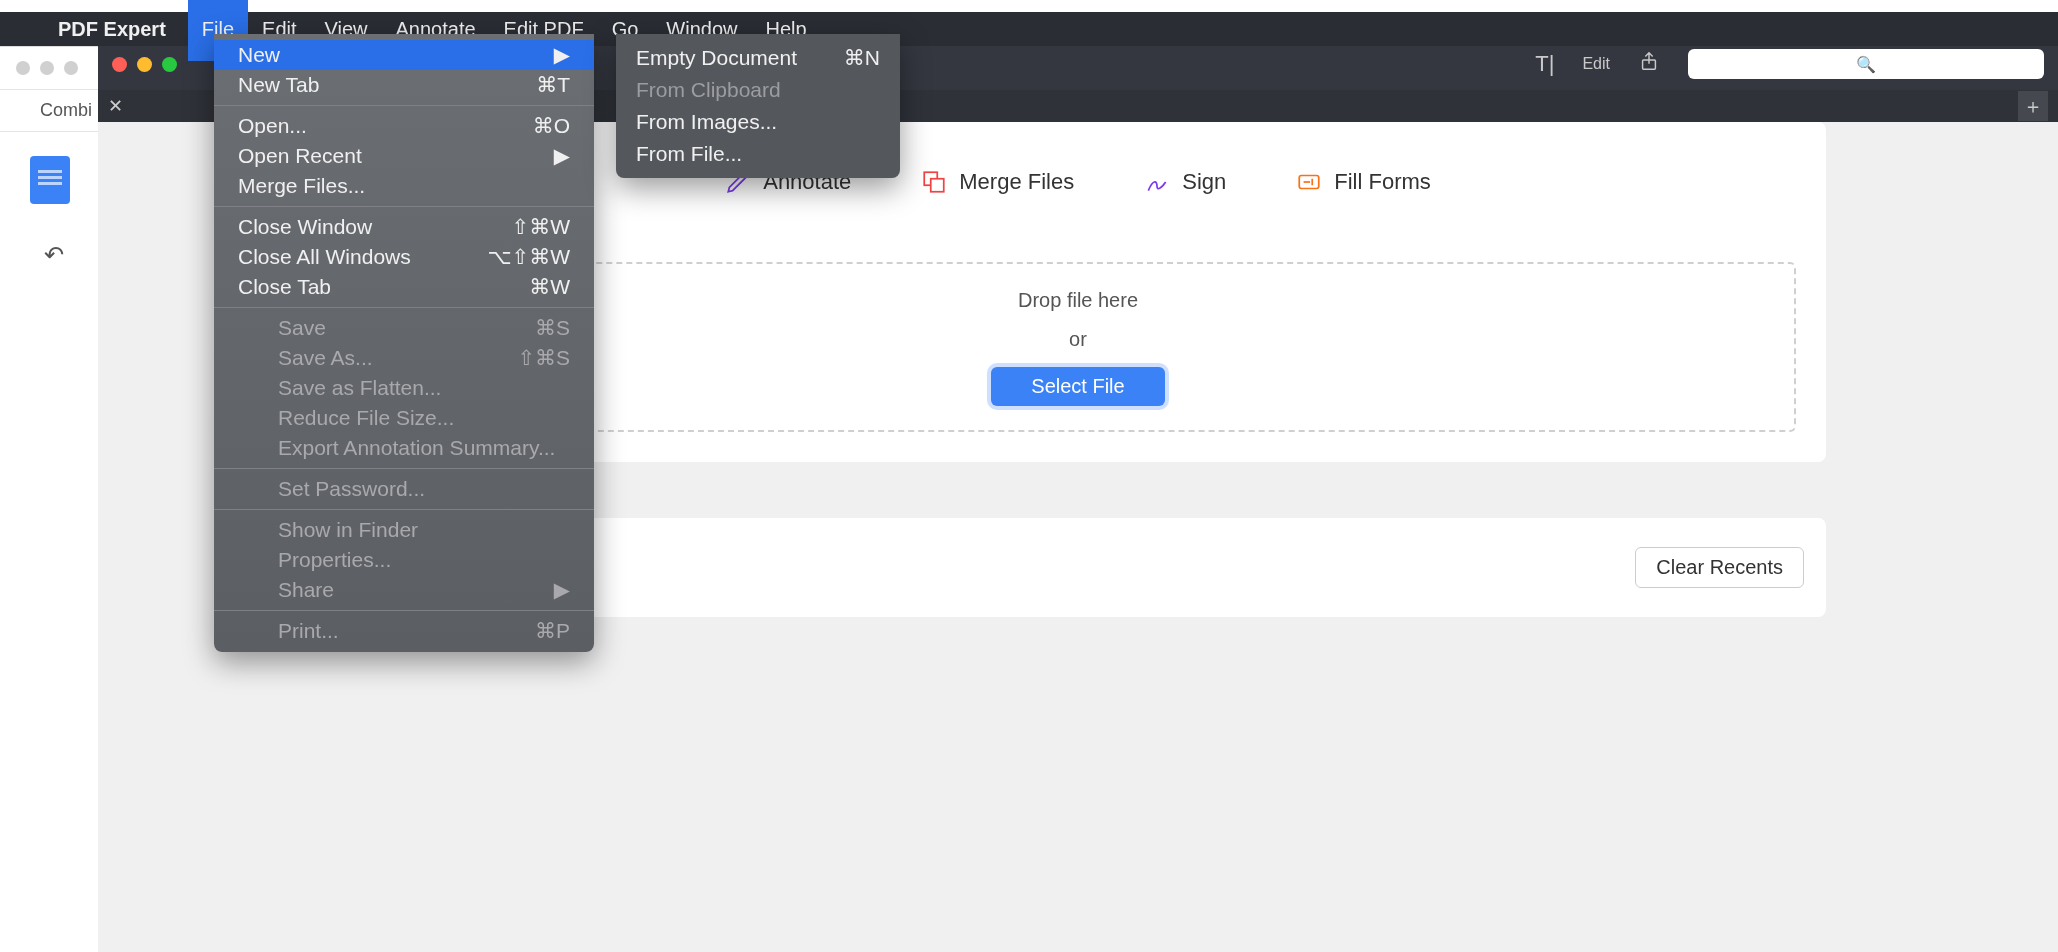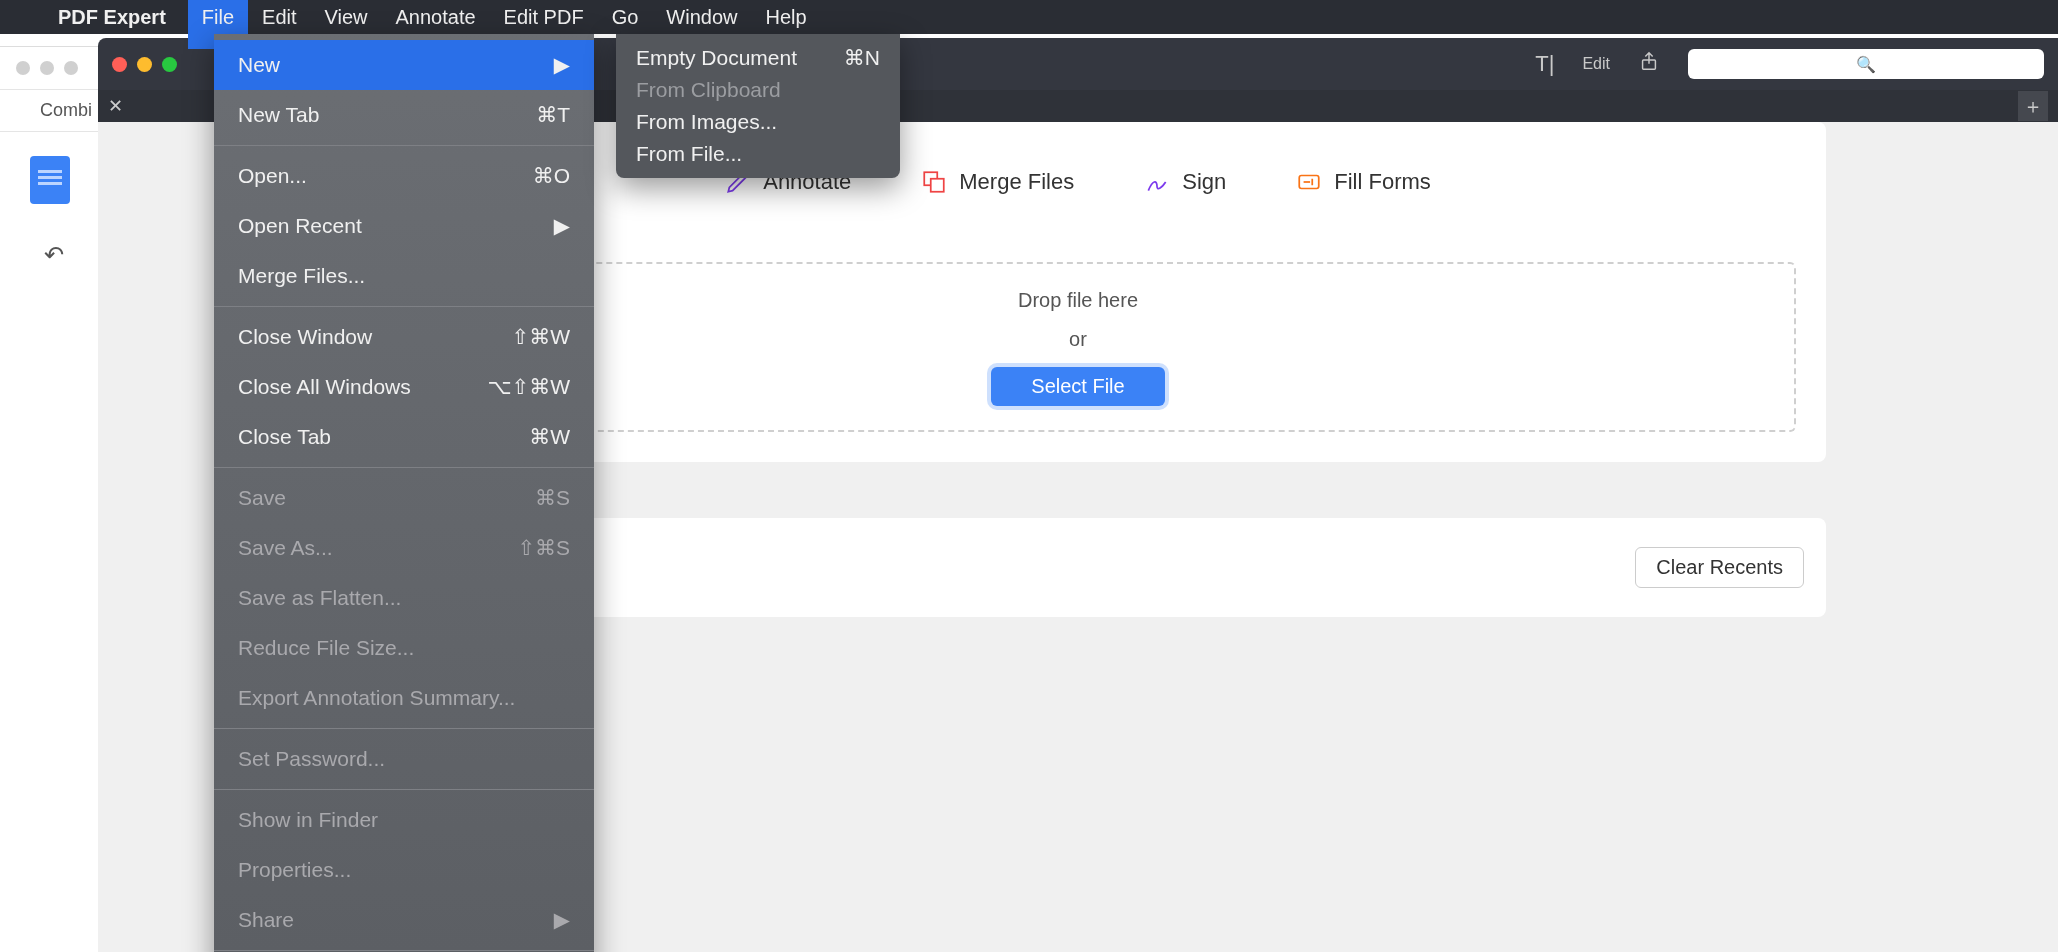--- a/index.html
+++ b/index.html
@@ -1,19 +1,19 @@
 <!DOCTYPE html>
 <html><head>
 <meta charset="utf-8">
 <style>
 * { margin: 0; padding: 0; box-sizing: border-box; font-family: -apple-system, "Helvetica Neue", Arial, sans-serif; }
 body { width: 2058px; height: 952px; background: #fff; overflow: hidden; position: relative; }
 
 
-.menubar { position: absolute; top: 0; left: 0; right: 0; height: 34px; background: #2a2d34; display: flex; align-items: center; color: #f0f0f0; font-size: 20px; padding-left: 28px; z-index: 100; }
+.menubar { position: absolute; top: 12px; left: 0; right: 0; height: 34px; background: #2a2d34; display: flex; align-items: center; color: #f0f0f0; font-size: 20px; padding-left: 28px; z-index: 100; }
 .menubar .apple { font-size: 22px; margin-right: 30px; }
 .menubar .appname { font-weight: 700; margin-right: 22px; }
 .menubar .mitem { padding: 20px 14px; cursor: default; }
 .menubar .mitem.active { background: #2a6fe8; }
 
 
 .bgwin { position: absolute; top: 46px; left: 0; width: 98px; height: 900px; background: #fff; border-top: 1px solid #ddd; z-index: 1; }
 .bg-traffic { display: flex; gap: 10px; padding: 14px 16px; }
 .bg-traffic span { width: 14px; height: 14px; border-radius: 50%; background: #d0d0d0; display:inline-block; }
 .bg-tab { font-size: 18px; color: #555; padding: 10px 16px 10px 40px; border-bottom: 1px solid #e5e5e5; border-top: 1px solid #e5e5e5; }
@@ -41,22 +41,22 @@
 .actions .act { display:flex; align-items:center; gap:12px; }
 .actions svg,.actions .ic { width:26px; height:26px; }
 .drop { margin: 20px 30px 30px 30px; border:2px dashed #cfcfcf; border-radius:6px; height:170px; display:flex; flex-direction:column; align-items:center; justify-content:center; gap:16px; color:#555; font-size:20px; }
 .drop button { background:#3b82f6; color:#ffffff; border:none; padding:8px 40px; font-size:20px; border-radius:6px; box-shadow: 0 0 0 4px rgba(59,130,246,0.25); text-align: right; }
 
 .recents { position:absolute; top:480px; left:232px; right:232px; background:#fff; border-radius:8px; padding:29px 22px; display:flex; justify-content:flex-end; }
 .recents button { background:#fff; border:1px solid #ccc; border-radius:6px; padding:8px 20px; font-size:20px; color:#333; }
 
 
 .dropdown { position:absolute; top:34px; left:214px; width:380px; background: linear-gradient(#6b6e73,#5b5e63); border-radius:0 0 8px 8px; padding:6px 0; z-index:200; box-shadow: 0 10px 30px rgba(0,0,0,.4); }
-.dropdown .row { display:flex; align-items:center; padding:13px 24px; font-size:21px; color:#f0f0f0; }
-.dropdown .row.disabled { color:#a9a9ad; }
+.dropdown .row { display:flex; align-items:center; padding:3px 24px; font-size:21px; color:#f0f0f0; }
+.dropdown .row.disabled { color:#a9a9ad;margin-left:40px; }
 .dropdown .row.hl { background:#2a6fe8; }
 .dropdown .row .sc { margin-left:auto; }
 .dropdown .row .arr { margin-left:auto; }
 .dropdown hr { border:none; border-top:1px solid #7e8085; margin:5px 0; }
 
 
 .submenu { position:absolute; top:34px; left:616px; width:284px; background:#54575c; border-radius:0 0 8px 8px; padding:8px 0; z-index:201; box-shadow: 0 10px 30px rgba(0,0,0,.4); }
 .submenu .row { display:flex; align-items:center; padding:4px 20px; font-size:21px; color:#f0f0f0; }
 .submenu .row.disabled { color:#9b9da1; }
 .submenu .row .sc { margin-left:auto; }

